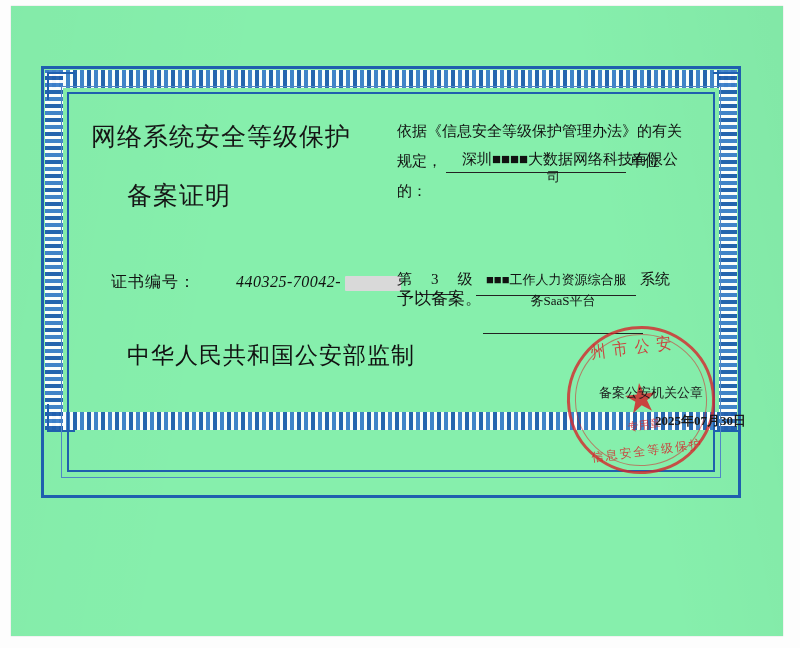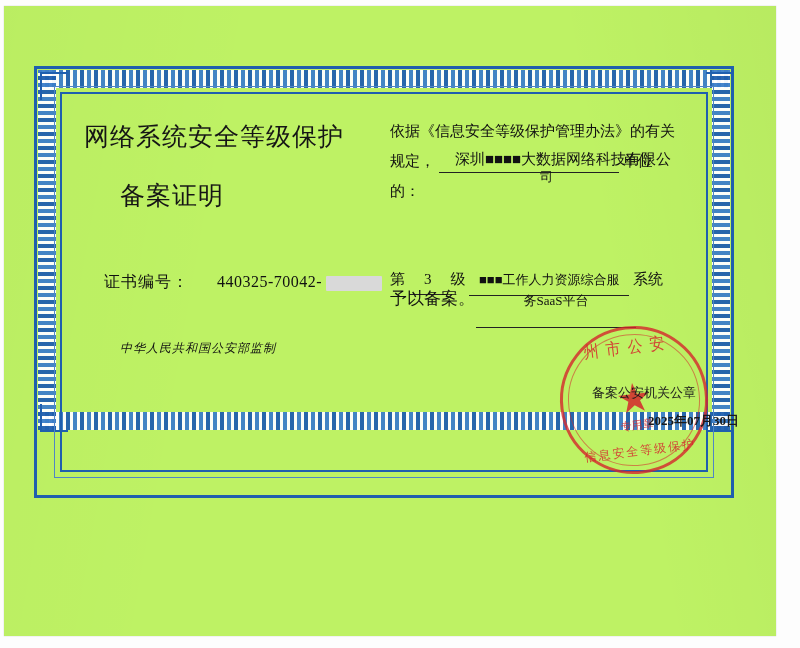--- a/index.html
+++ b/index.html
@@ -17,25 +17,25 @@
   .page {
     position: relative;
     width: 800px;
     height: 648px;
     background: #fdfdfd;
   }
 
   
   .sheet {
     position: absolute;
-    left: 4px;
+    left: 11px;
     top: 6px;
     width: 772px;
     height: 630px;
-    background: #bef264;
+    background: #86efac;
     box-shadow: 0 0 1px rgba(0,0,0,0.25);
   }
 
   
   .paper-shade {
     position: absolute;
     inset: 0;
     background:
       linear-gradient(100deg, rgba(0,0,0,0.02) 0%, rgba(255,255,255,0) 30%),
       linear-gradient(260deg, rgba(0,0,0,0.03) 0%, rgba(255,255,255,0) 25%);
@@ -150,41 +150,41 @@
   .cert-no-row {
     position: absolute;
     left: 44px;
     top: 180px;
     font-family: "Liberation Serif", serif;
     font-size: 16px;
     white-space: nowrap;
   }
   .cert-no-label { letter-spacing: 1px; }
   .cert-no-value {
-    margin-left: 24px;
+    margin-left: 36px;
     letter-spacing: 0.5px;
+    font-style: italic;
   }
   .redact {
     display: inline-block;
     background: #d9d9d9;
     color: transparent;
     border-radius: 1px;
     vertical-align: middle;
     filter: blur(0.4px);
   }
 
   .footer-line {
     position: absolute;
     left: 60px;
     top: 248px;
     font-family: "Liberation Serif", serif;
-    font-size: 12px;
+    font-size: 23px;
     letter-spacing: 1px;
     white-space: nowrap;
-    font-style: italic;
   }
 
   
   .right-col {
     position: absolute;
     left: 330px;
     top: 24px;
     width: 300px;
     font-family: "Liberation Serif", serif;
     font-size: 15px;
@@ -242,21 +242,21 @@
     font-size: 13px;
   }
   .sys-name-l2 {
     position: absolute;
     left: 86px;
     top: 22px;
     width: 160px;
     text-align: center;
     font-size: 13px;
     border-bottom: 1px solid #222;
-    padding-bottom: 11px;
+    padding-bottom: 17px;
   }
 
   .approve-line {
     position: absolute;
     left: 0;
     top: 168px;
     font-size: 17px;
   }
 
   

